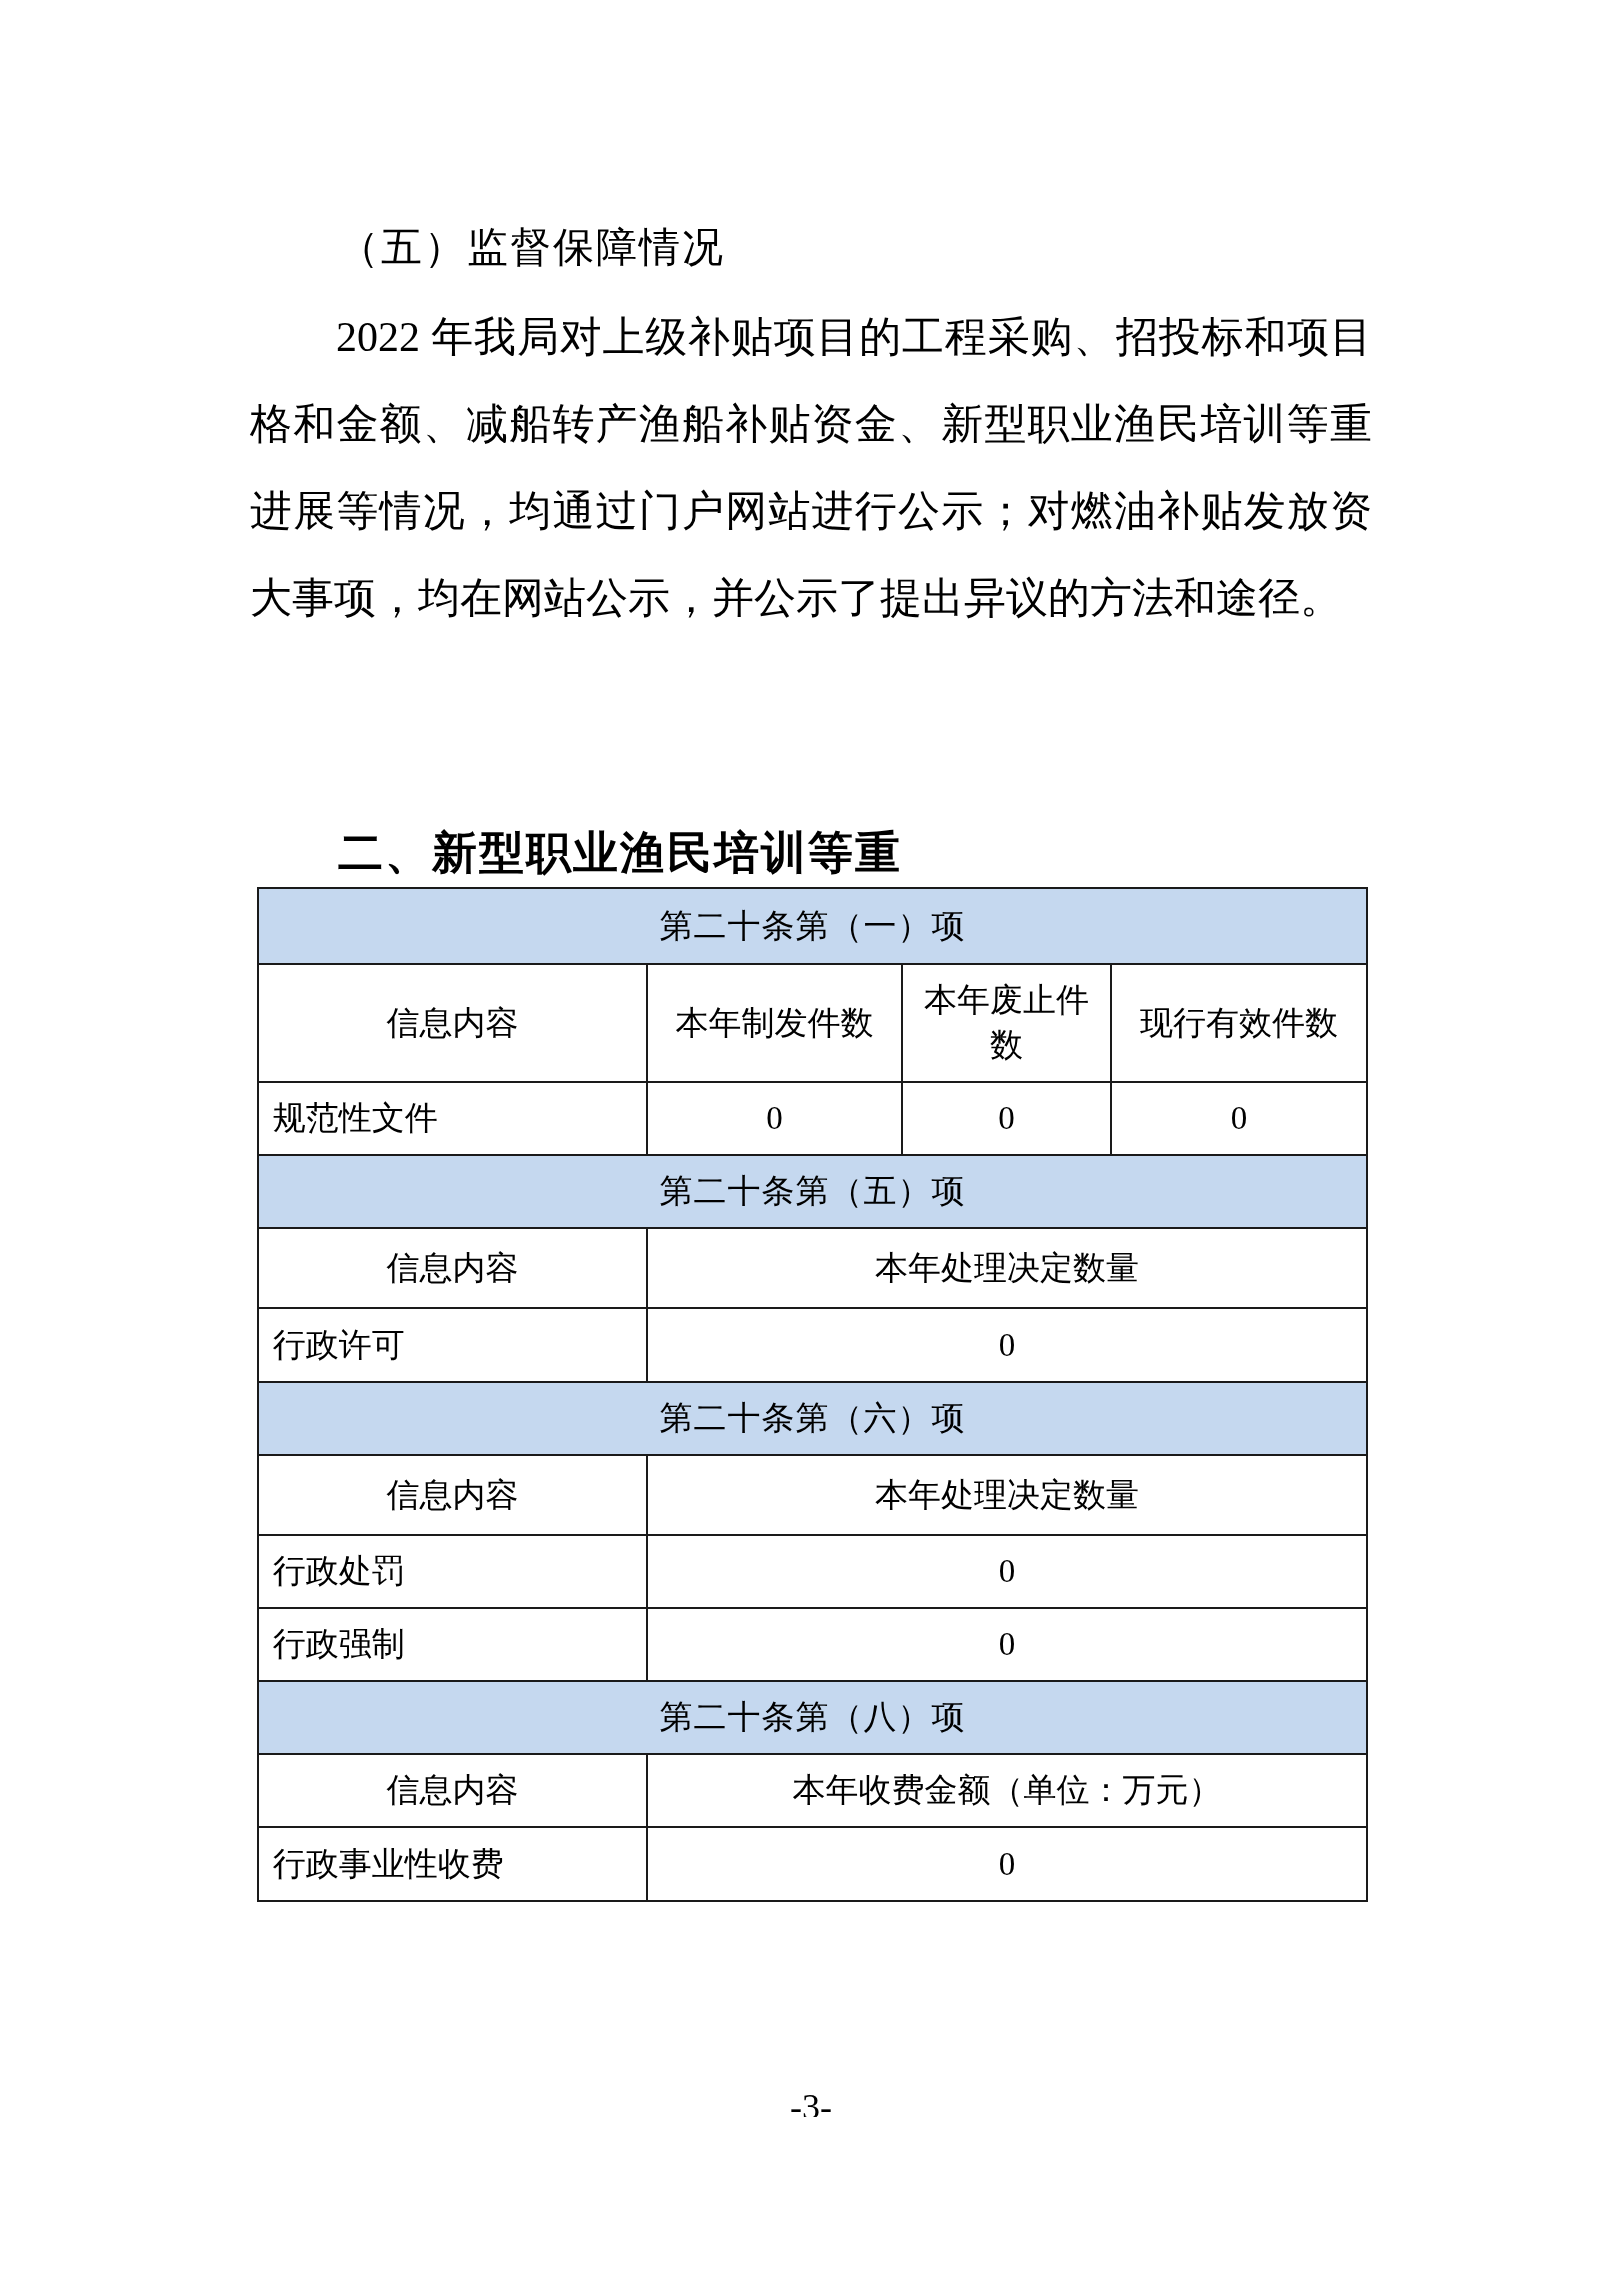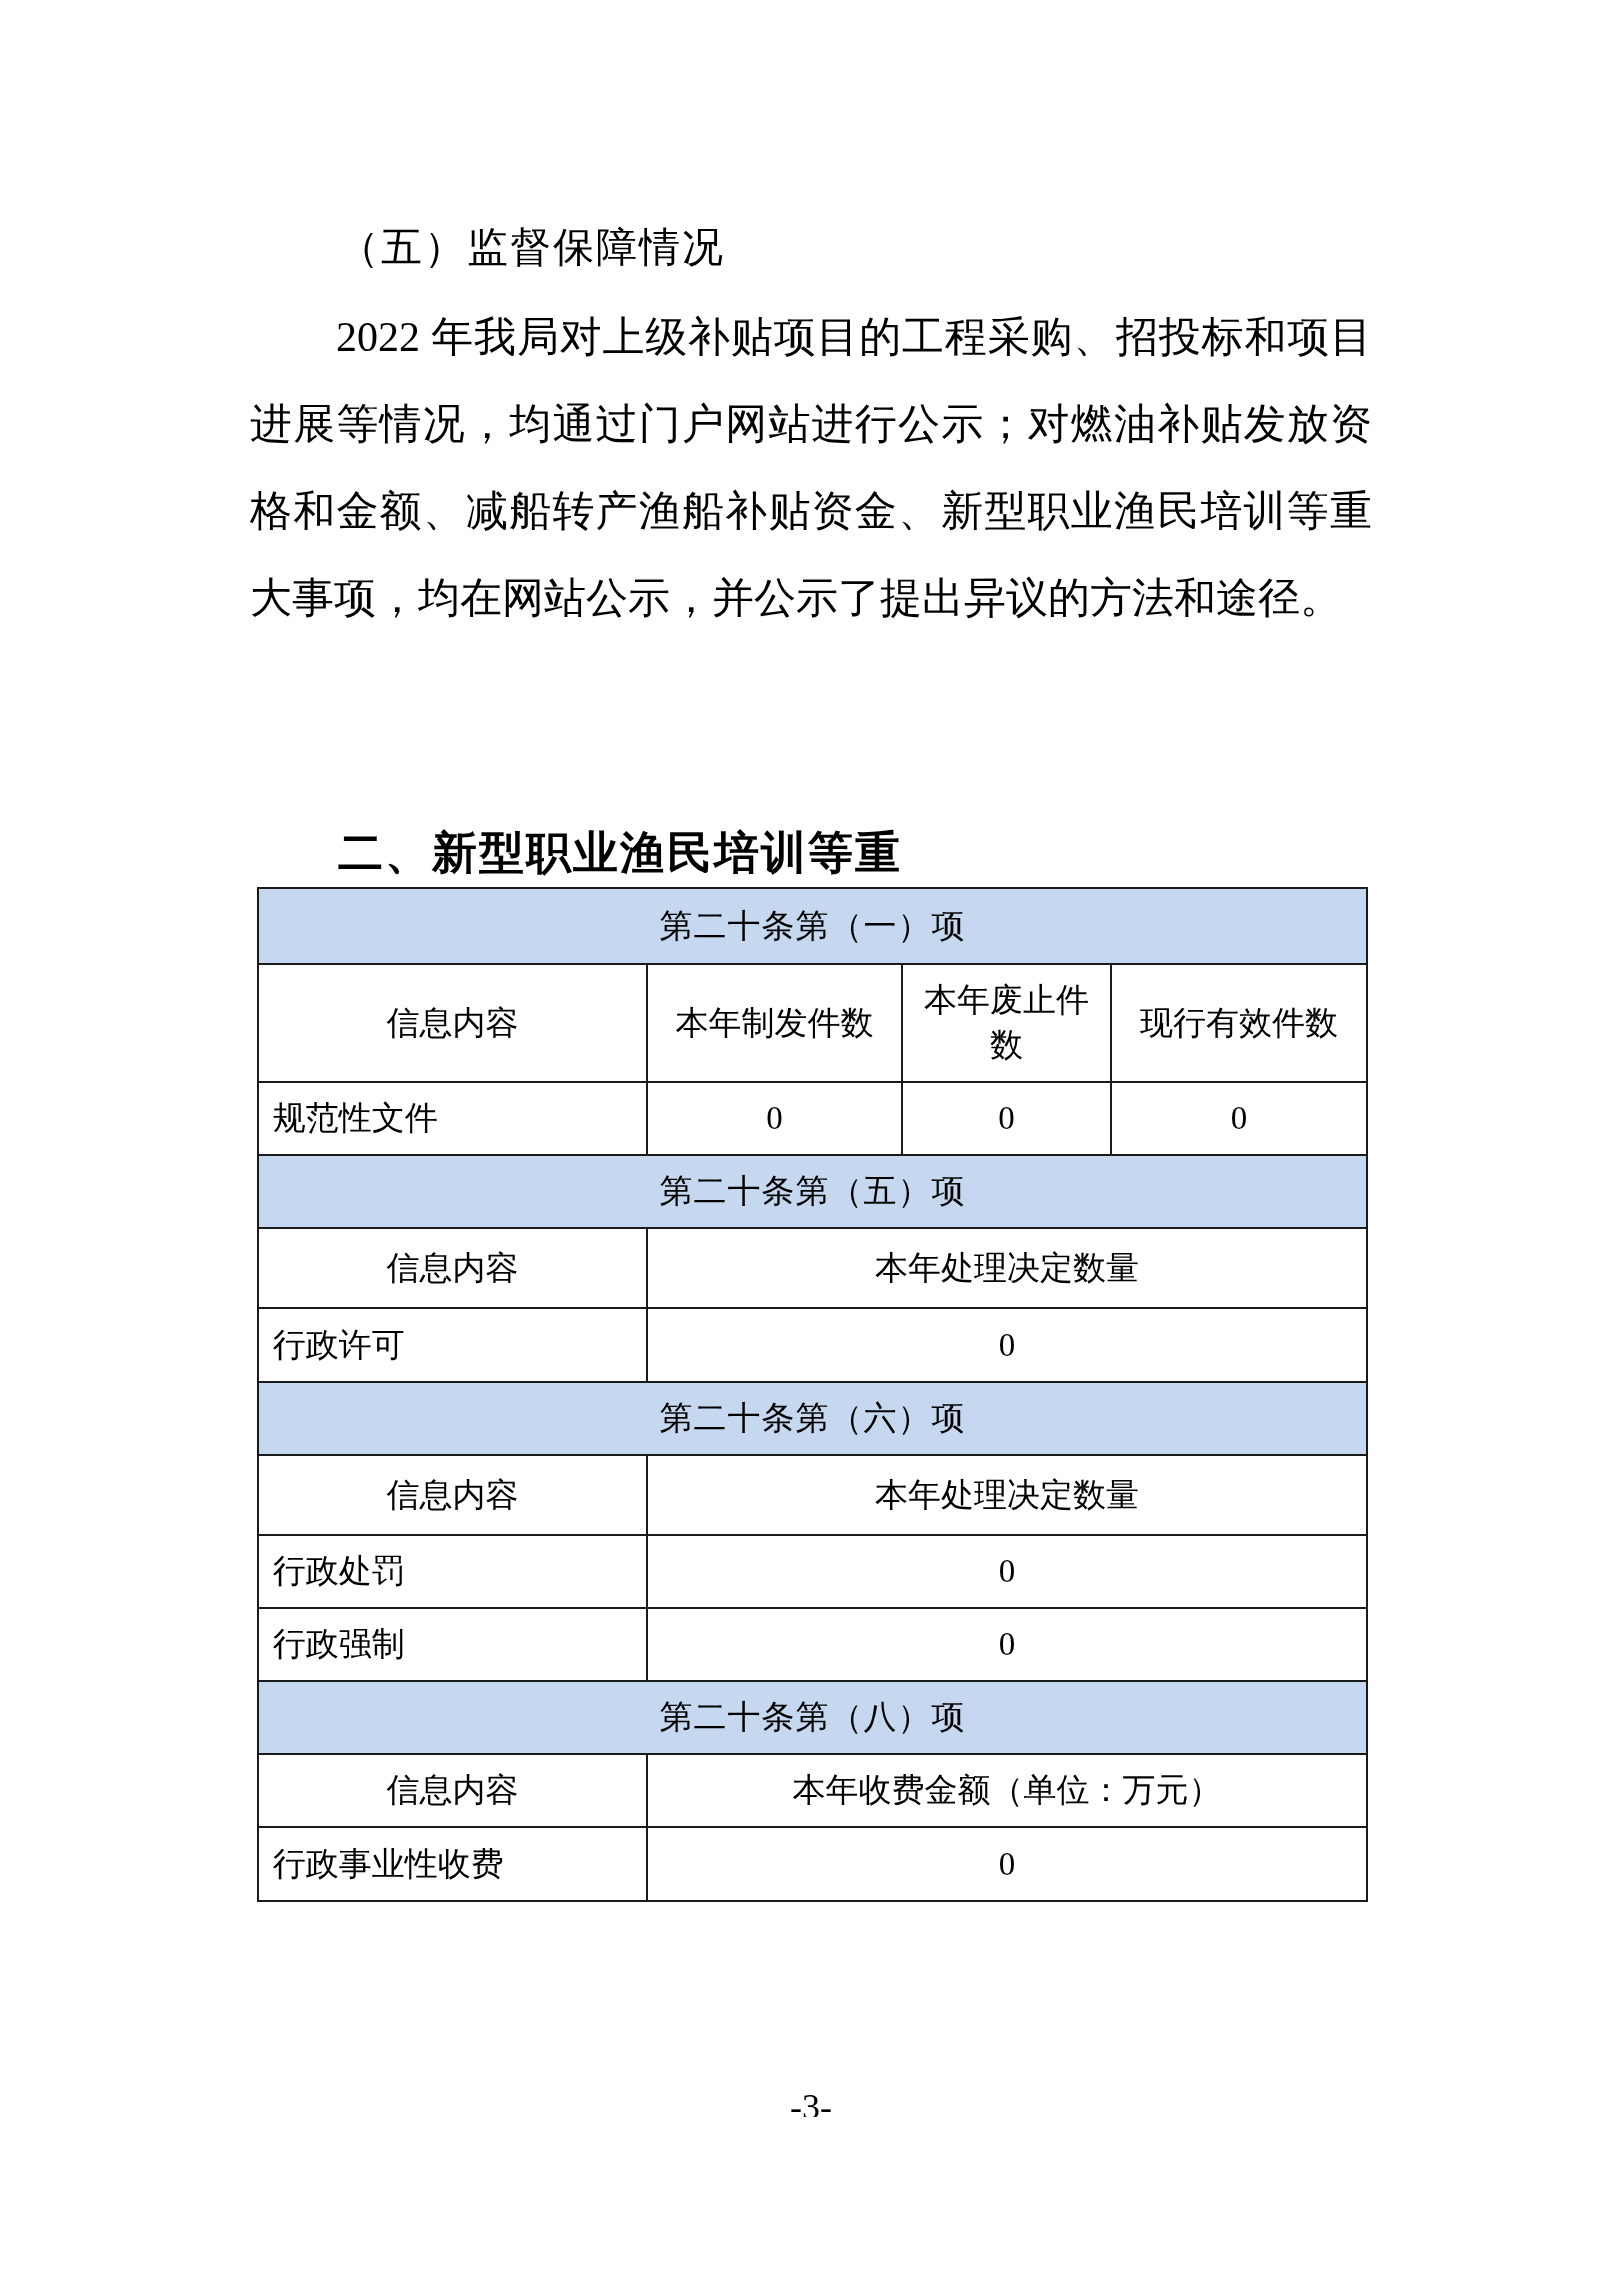--- a/index.html
+++ b/index.html
@@ -45,22 +45,22 @@
 </style>
 </head>
 <body>
 
 <div class="page">
 
   <div class="doc-heading">（五）监督保障情况</div>
 
   <div class="para">
     <div class="para-line first">2022 年我局对上级补贴项目的工程采购、招投标和项目</div>
+    <div class="para-line">格和金额、减船转产渔船补贴资金、新型职业渔民培训等重</div>
     <div class="para-line">进展等情况，均通过门户网站进行公示；对燃油补贴发放资</div>
-    <div class="para-line">格和金额、减船转产渔船补贴资金、新型职业渔民培训等重</div>
     <div class="para-line last">大事项，均在网站公示，并公示了提出异议的方法和途径。</div>
   </div>
 
   <div class="section-title">二、新型职业渔民培训等重</div>
 
   <table class="report-table">
     <colgroup>
       <col style="width:389px">
         <col style="width:255px">
       <col style="width:209px">

